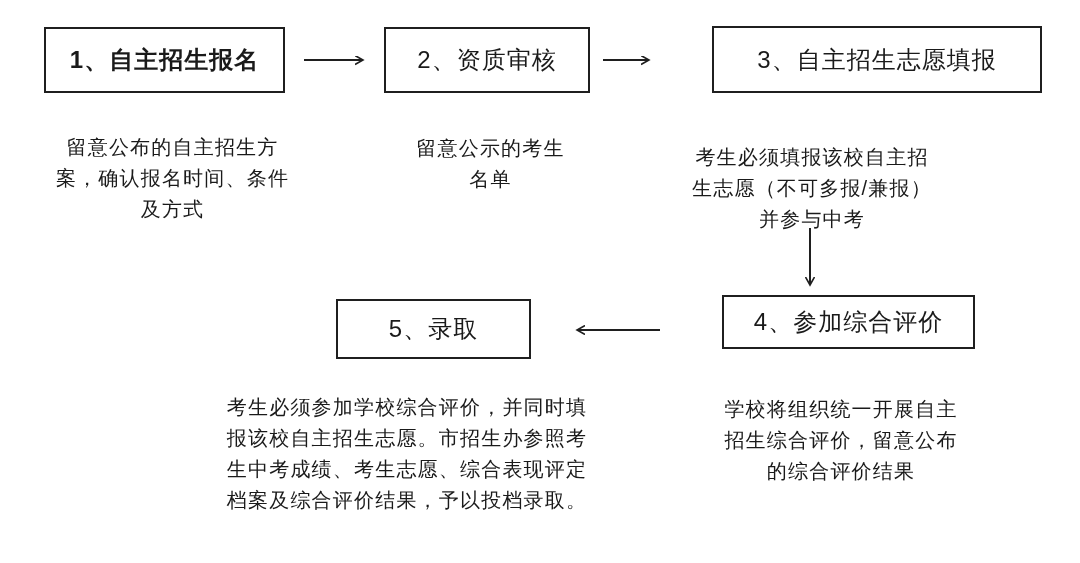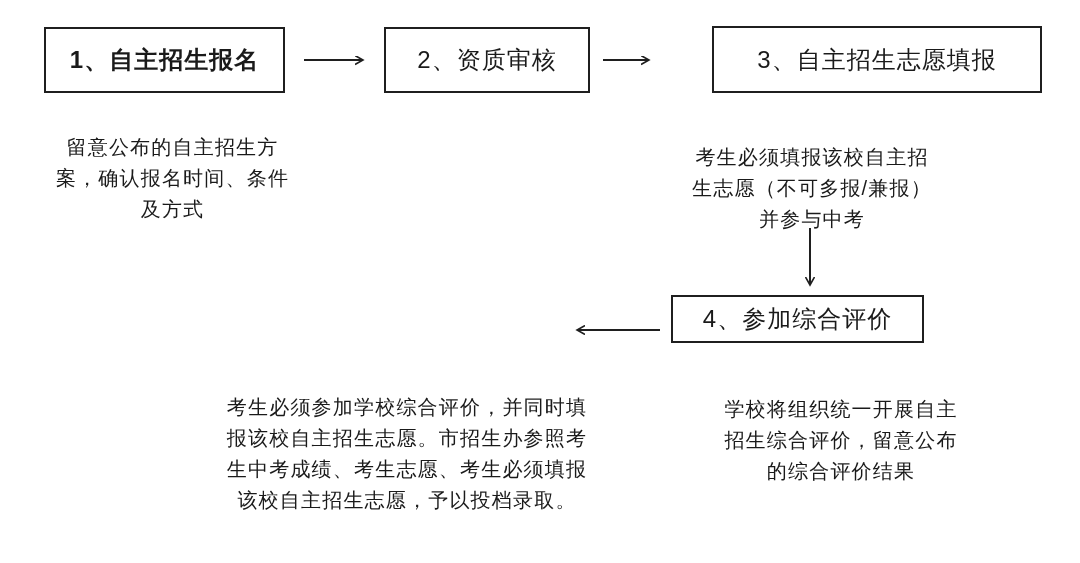--- a/index.html
+++ b/index.html
@@ -34,21 +34,21 @@
   }
   .arrow-layer {
     position: absolute;
     left: 0; top: 0;
     width: 1080px; height: 563px;
     pointer-events: none;
   }
   #box1 { left: 44px;  top: 27px;  width: 241px; height: 66px; font-weight: bold; }
   #box2 { left: 384px; top: 27px;  width: 206px; height: 66px; }
   #box3 { left: 664px; top: 26px;  width: 330px; height: 67px; margin-left: 48px; }
-  #box4 { left: 671px; top: 295px; width: 253px; height: 48px; }
+  #box4 { left: 722px; top: 295px; width: 253px; height: 54px; }
   #box5 { left: 336px; top: 299px; width: 195px; height: 60px; }
   #desc1 { left: 55px;  top: 132px; width: 235px; }
   #desc2 { left: 408px; top: 133px; width: 165px; }
   #desc3 { left: 692px; top: 142px; width: 240px; }
   #desc4 { left: 690px; top: 394px; width: 240px; margin-left: 31px; }
   #desc5 { left: 222px; top: 392px; width: 370px; }
 </style>
 </head>
 <body>
 
@@ -59,25 +59,29 @@
   </div>
   <div class="step-box" id="box2">
     <span>2、资质审核</span>
   </div>
   <div class="step-box" id="box3">
     <span>3、自主招生志愿填报</span>
   </div>
   <div class="step-box" id="box4">
     <span>4、参加综合评价</span>
   </div>
+  <div class="step-box" id="box5">
+    <span>5、录取</span>
+  </div>
 
   <div class="desc" id="desc1">留意公布的自主招生方案，确认报名时间、条件及方式</div>
+  <div class="desc" id="desc2">留意公示的考生名单</div>
   <div class="desc" id="desc3">考生必须填报该校自主招生志愿（不可多报/兼报）并参与中考</div>
   <div class="desc" id="desc4">学校将组织统一开展自主招生综合评价，留意公布的综合评价结果</div>
-  <div class="desc" id="desc5">考生必须参加学校综合评价，并同时填报该校自主招生志愿。市招生办参照考生中考成绩、考生志愿、考生必须填报该校自主招生志愿，予以投档录取。</div>
+  <div class="desc" id="desc5">考生必须参加学校综合评价，并同时填报该校自主招生志愿。市招生办参照考生中考成绩、考生志愿、综合表现评定档案及综合评价结果，予以投档录取。</div>
 
   <svg class="arrow-layer" viewBox="0 0 1080 563" xmlns="http://www.w3.org/2000/svg">
     <defs>
       <marker id="arrowhead" markerWidth="10" markerHeight="10" refX="7" refY="4.5" orient="auto" markerUnits="userSpaceOnUse">
         <path d="M0,0 L8,4.5 L0,9" fill="none" stroke="#1f1f1f" stroke-width="1.6"></path>
       </marker>
     </defs>
     <line x1="304" y1="60" x2="362" y2="60" stroke="#1f1f1f" stroke-width="2" marker-end="url(#arrowhead)"></line>
     <line x1="603" y1="60" x2="648" y2="60" stroke="#1f1f1f" stroke-width="2" marker-end="url(#arrowhead)"></line>
     <line x1="810" y1="228" x2="810" y2="284" stroke="#1f1f1f" stroke-width="2" marker-end="url(#arrowhead)"></line>

